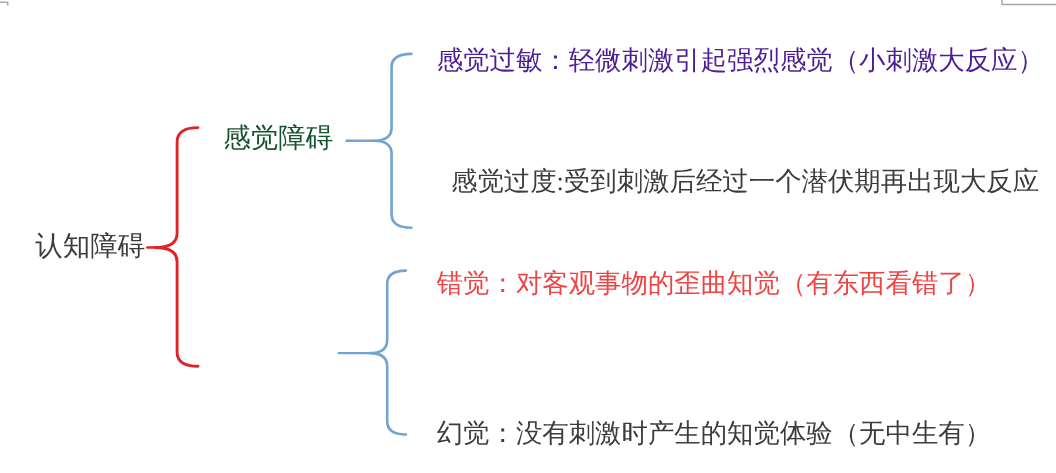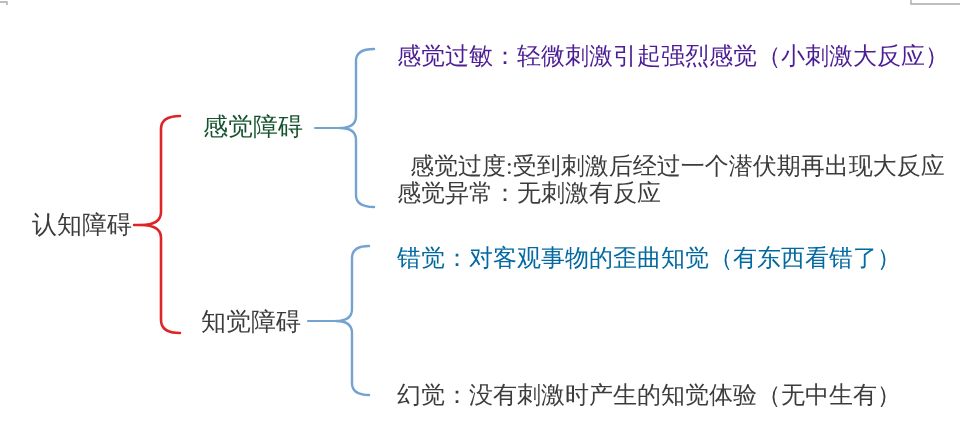--- a/index.html
+++ b/index.html
@@ -57,25 +57,23 @@
     <path d="M 374 49 Q 356 49 356 61 L 356 116 Q 356 128 340 128 Q 356 128 356 140 L 356 195 Q 356 207 374 207" fill="none" stroke-width="2.4" stroke-linecap="round" stroke-linejoin="round" stroke="#74a3d2"></path>
 
     <path d="M 308 321 L 336 321" fill="none" stroke-width="2.2" stroke-linecap="round" stroke="#74a3d2"></path>
     <path d="M 369 246 Q 352 246 352 258 L 352 309 Q 352 321 336 321 Q 352 321 352 333 L 352 383 Q 352 395 369 395" fill="none" stroke-width="2.4" stroke-linecap="round" stroke-linejoin="round" stroke="#74a3d2"></path>
   </svg>
 
   <div class="label node-label root-label" style="color: rgb(60, 60, 60); text-align: right;">认知障碍</div>
 
   <div class="label node-label branch1-label" style="color: #14532d;">感觉障碍</div>
 
-  <div class="label node-label branch2-label" style="color: rgb(60, 60, 60);">知觉障碍</div>
 
   <div class="label item-1" style="color: #4c1d95;">感觉过敏：轻微刺激引起强烈感觉（小刺激大反应）</div>
 
   <div class="label item-2" style="color: rgb(60, 60, 60);">感觉过度:受到刺激后经过一个潜伏期再出现大反应</div>
 
-  <div class="label item-3" style="color: rgb(60, 60, 60);">感觉异常：无刺激有反应</div>
 
-  <div class="label item-4" style="color: #0369a1;">错觉：对客观事物的歪曲知觉（有东西看错了）</div>
+  <div class="label item-4" style="color: #ef4444;">错觉：对客观事物的歪曲知觉（有东西看错了）</div>
 
   <div class="label item-5" style="color: rgb(60, 60, 60);">幻觉：没有刺激时产生的知觉体验（无中生有）</div>
 
 </div>
 
 </body></html>

